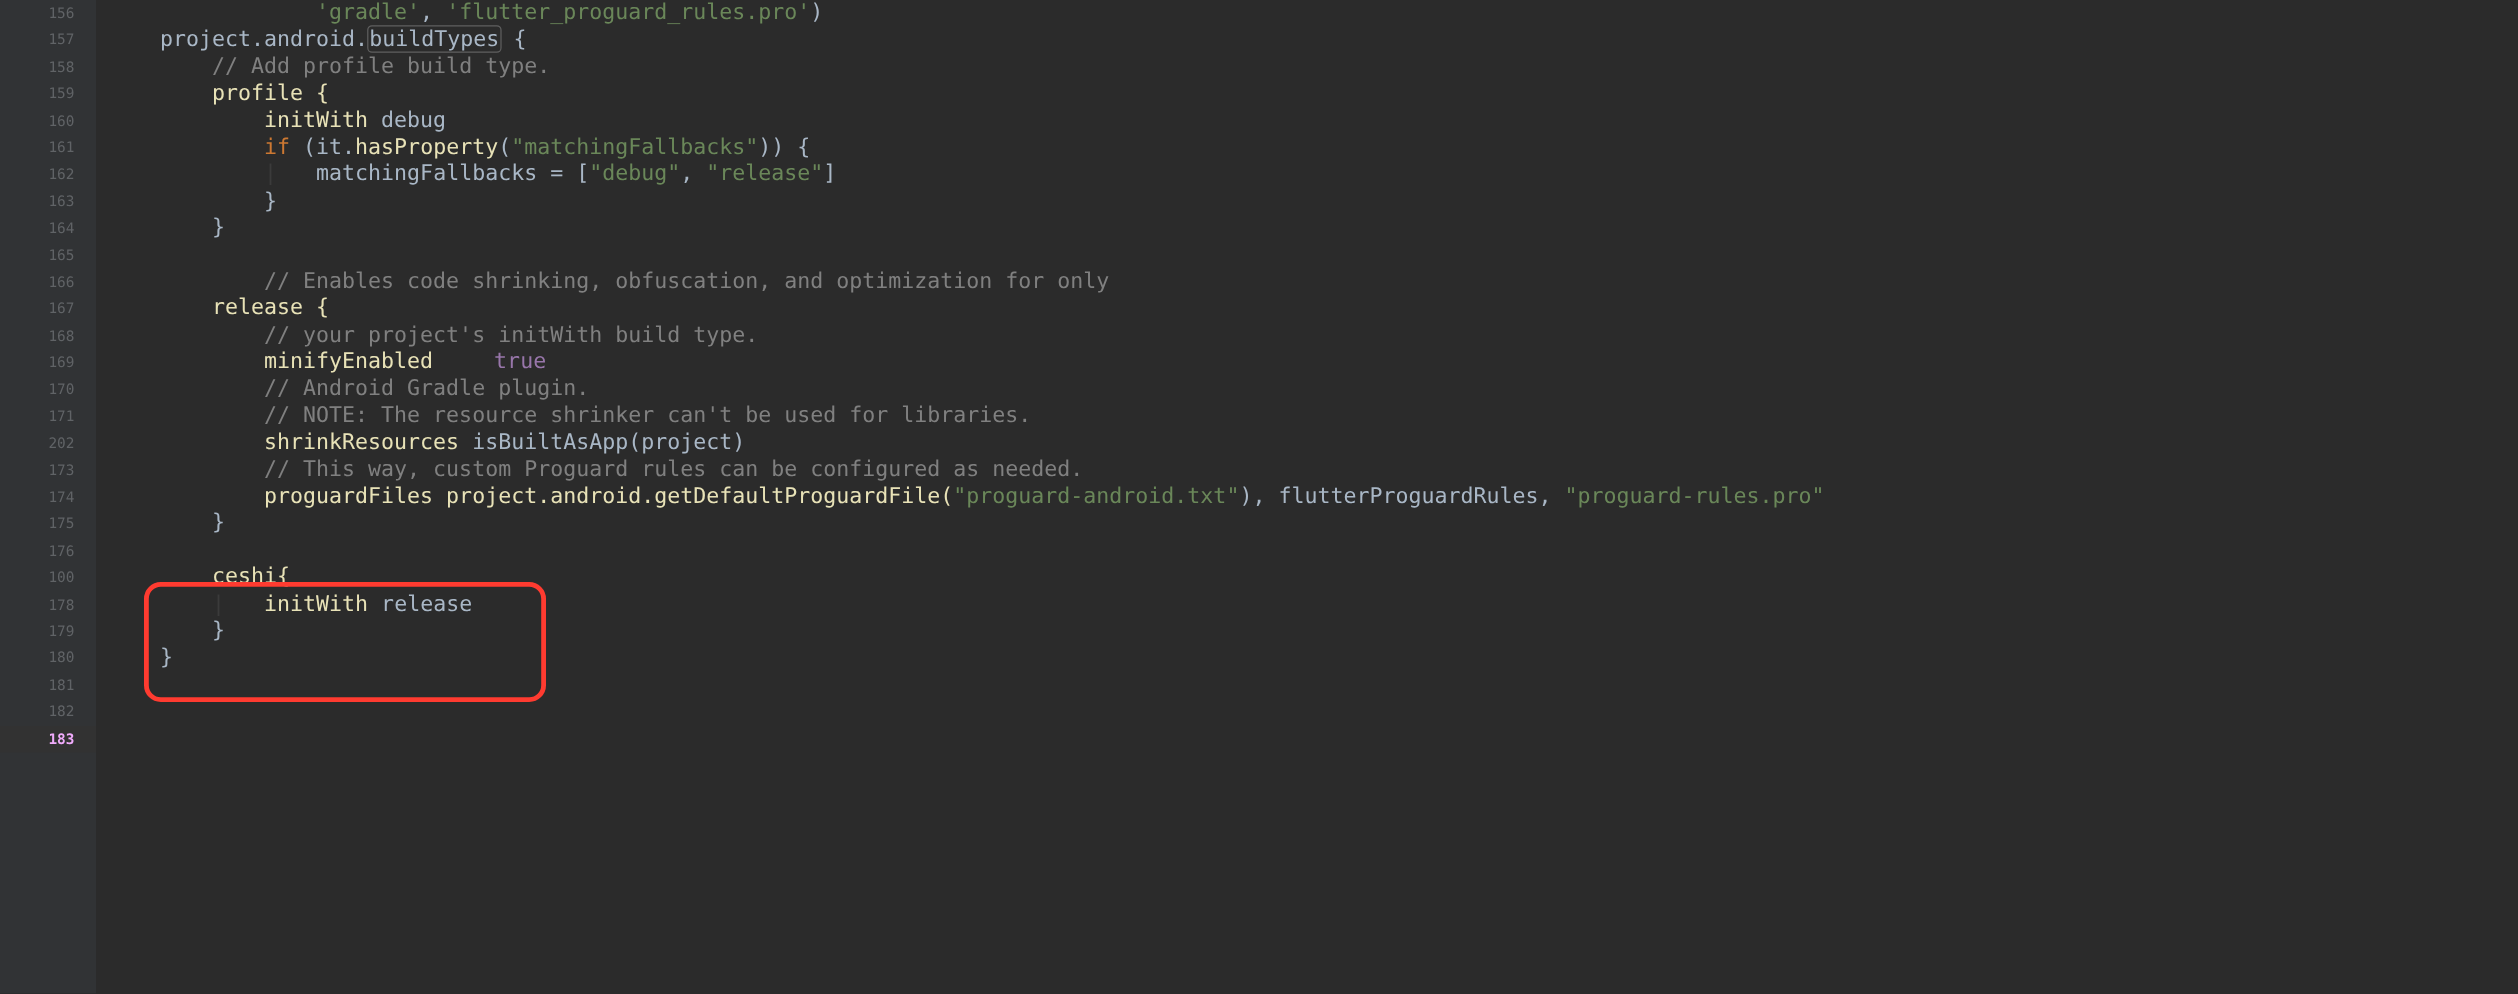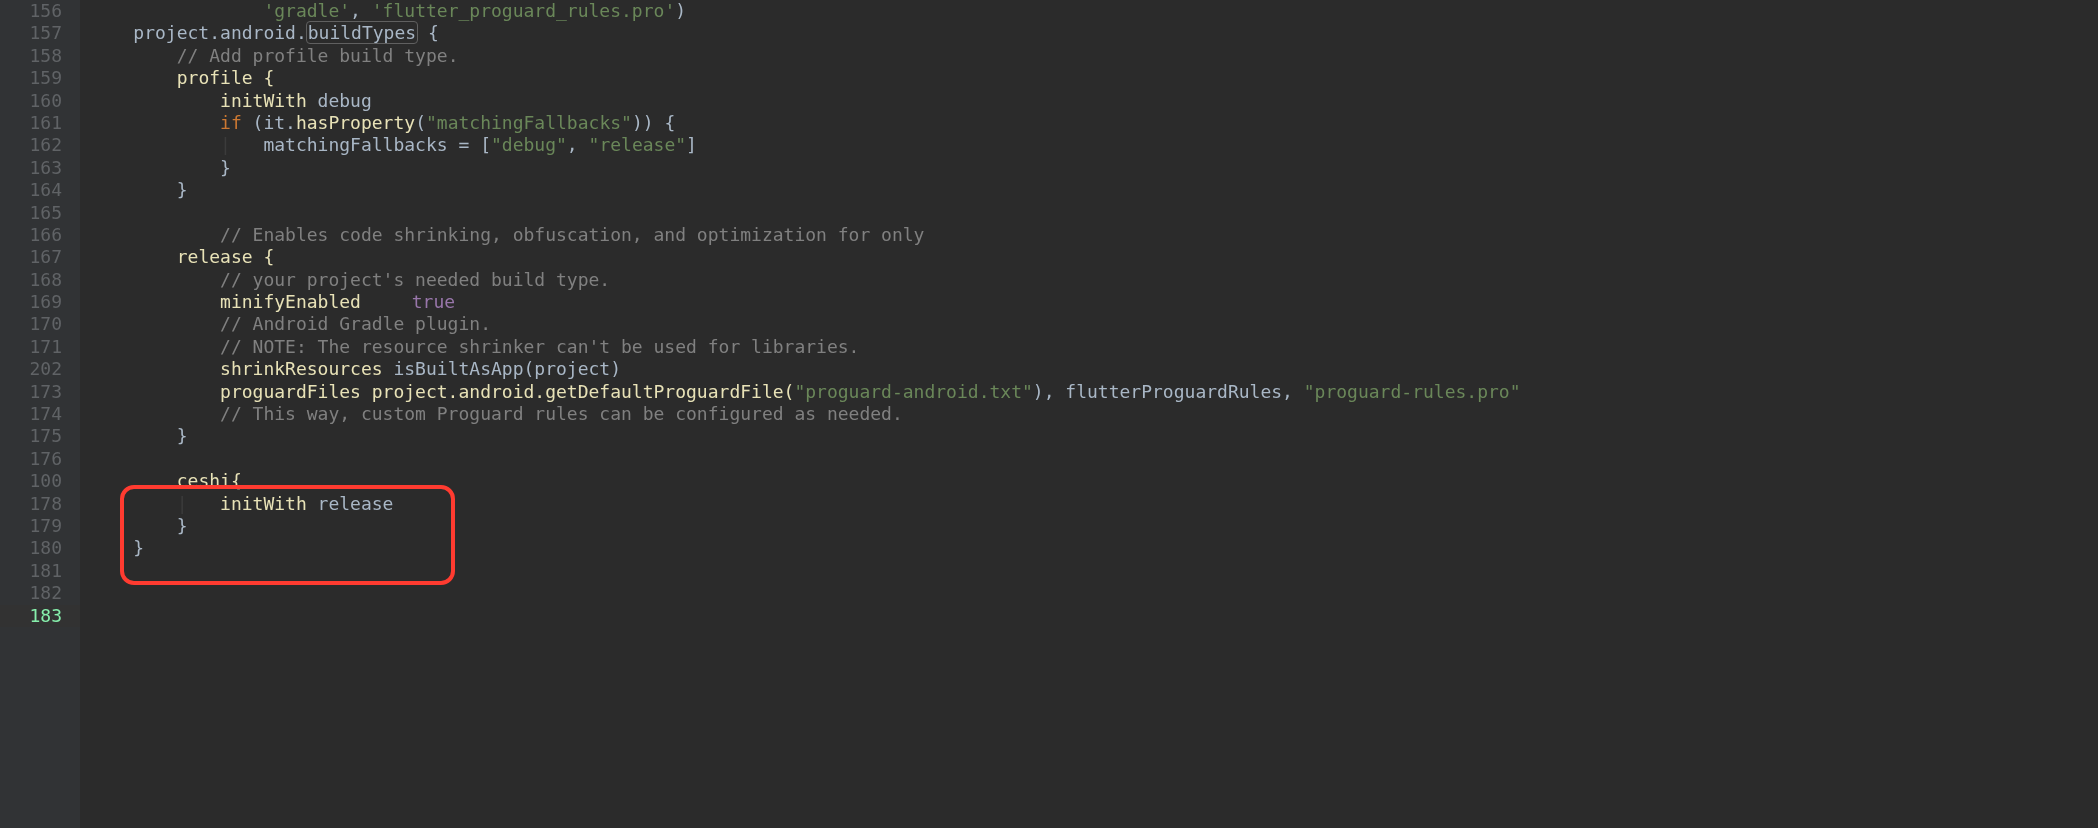--- a/index.html
+++ b/index.html
@@ -22,26 +22,27 @@
     width: 80px;
     flex-shrink: 0;
     padding-top: 0;
     text-align: right;
   }
   .line-number {
     color: #606366;
     padding-right: 18px;
     height: 22.4px;
     line-height: 22.4px;
-    font-size: 18px;
+    font-size: 12px;
     user-select: none;
   }
   .line-number.cursor-line {
     background: #323232;
-    color: #86efac;
+    color: #f0abfc;
+    font-weight: bold;
   }
   .code-area {
     flex: 1;
     padding-left: 10px;
     position: relative;
   }
   .code-line {
     height: 22.4px;
     line-height: 22.4px;
     white-space: pre;
@@ -121,35 +122,35 @@
     <div class="code-line">            <span>}</span></div>
 
     <div class="code-line">        <span>}</span></div>
 
     <div class="code-line"></div>
 
     <div class="code-line">            <span class="comment">// Enables code shrinking, obfuscation, and optimization for only</span></div>
 
     <div class="code-line">        <span class="ident">release {</span></div>
 
-    <div class="code-line">            <span class="comment">// your project's needed build type.</span></div>
+    <div class="code-line">            <span class="comment">// your project's initWith build type.</span></div>
 
     <div class="code-line">            <span class="method">minifyEnabled </span><span class="boolean">true</span></div>
 
 
     <div class="code-line">            <span class="comment">// Android Gradle plugin.</span></div>
 
     <div class="code-line">            <span class="comment">// NOTE: The resource shrinker can't be used for libraries.</span></div>
 
     <div class="code-line">            <span class="method">shrinkResources</span><span> isBuiltAsApp(project)</span></div>
 
 
+    <div class="code-line">            <span class="comment">// This way, custom Proguard rules can be configured as needed.</span></div>
+
     <div class="code-line">            <span class="ident">proguardFiles project.android.getDefaultProguardFile(</span><span class="string">"proguard-android.txt"</span><span>), flutterProguardRules, </span><span class="string">"proguard-rules.pro"</span></div>
-
-    <div class="code-line">            <span class="comment">// This way, custom Proguard rules can be configured as needed.</span></div>
 
     <div class="code-line">        <span>}</span></div>
 
     <div class="code-line"></div>
 
     <div class="code-line">        <span class="ident">ceshi{</span></div>
 
     <div class="code-line">        <span class="indent-guide">|   </span><span class="method">initWith</span><span> release</span></div>
 
     <div class="code-line">        <span>}</span></div>

